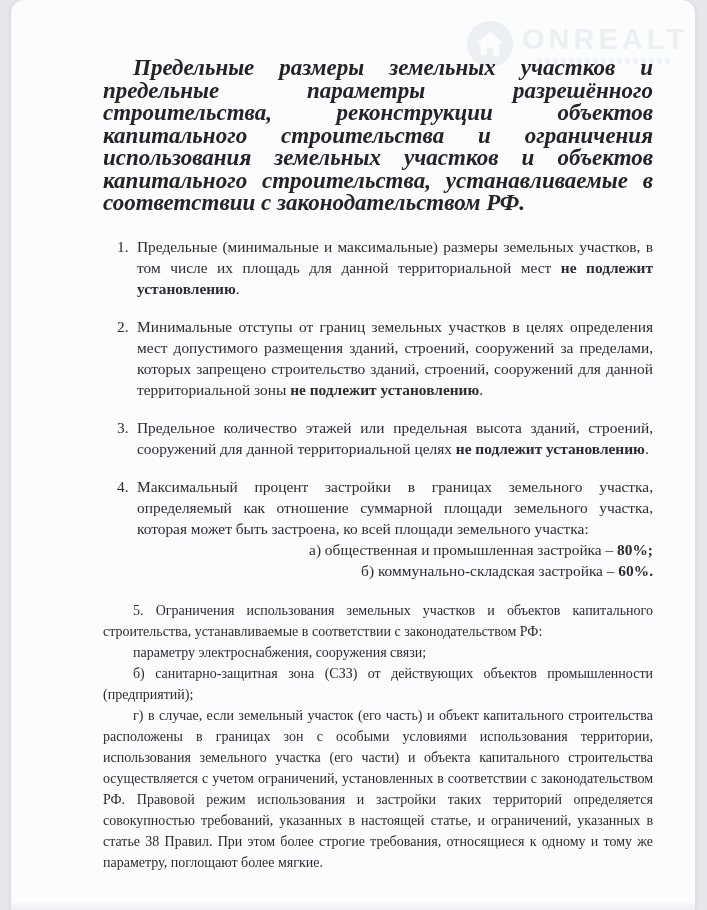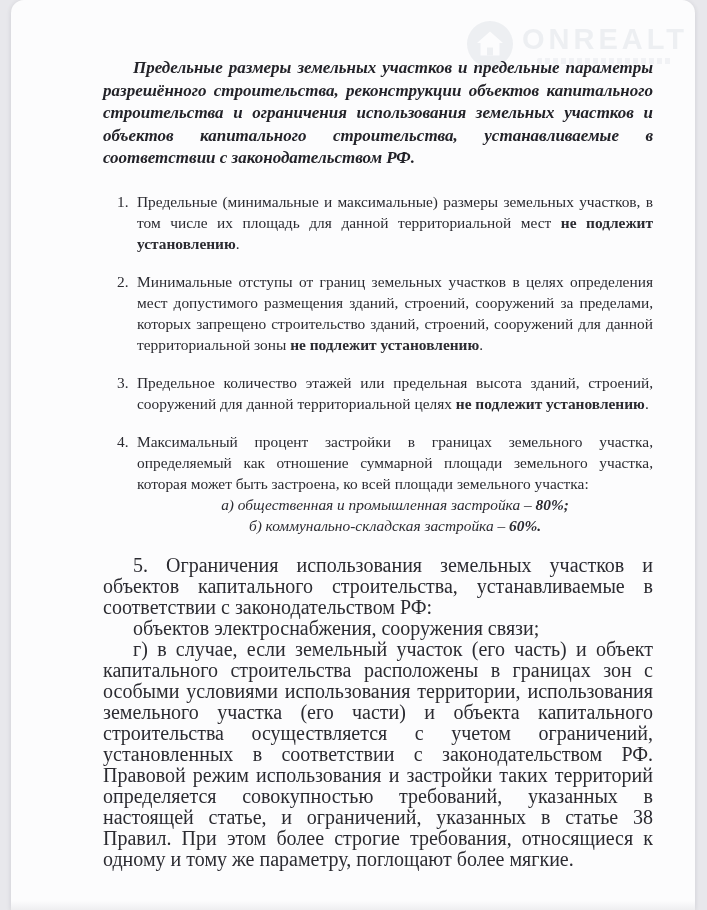--- a/index.html
+++ b/index.html
@@ -47,43 +47,43 @@
     border-radius: 2px;
   }
   
   .content {
     position: absolute;
     left: 92px; right: 42px; top: 57px;
     z-index: 1;
     color: #2b2b31;
   }
   .doc-title {
-    font-size: 17px;
+    font-size: 23px;
     line-height: 22.5px;
     font-weight: bold;
     font-style: italic;
     text-align: justify;
     text-indent: 30px;
     color: #232329;
   }
   .numbered-list { margin-top: 21px; }
   .li {
     position: relative;
     padding-left: 34px;
     margin-top: 17px;
     font-size: 15.4px;
     line-height: 21px;
     text-align: justify;
   }
   .li:first-child { margin-top: 0; }
   .num { position: absolute; left: 14px; top: 0; }
-  .subline { text-align: center; font-style: italic; }
+  .subline { text-align: right; }
   .paragraph-block { margin-top: 19px; }
   .para {
-    font-size: 20px;
+    font-size: 14px;
     line-height: 21px;
     text-align: justify;
     text-indent: 30px;
   }
   .b { font-weight: bold; }
   
   .bottom-shade {
     position: absolute;
     left: 0; right: 0; bottom: 0; height: 9px;
     background: linear-gradient(rgba(0,0,0,0), rgba(60,60,75,.07));
@@ -111,19 +111,20 @@
   <div class="content">
     <div class="doc-title">Предельные размеры земельных участков и предельные параметры разрешённого строительства, реконструкции объектов капитального строительства и ограничения использования земельных участков и объектов капитального строительства, устанавливаемые в соответствии с законодательством РФ.</div>
     <div class="numbered-list">
         <div class="li"><span class="num">1.</span><span class="li-text"><span>Предельные (минимальные и максимальные) размеры земельных участков, в том числе их площадь для данной территориальной мест </span><span class="b">не подлежит установлению</span><span>.</span></span></div>
         <div class="li"><span class="num">2.</span><span class="li-text"><span>Минимальные отступы от границ земельных участков в целях определения мест допустимого размещения зданий, строений, сооружений за пределами, которых запрещено строительство зданий, строений, сооружений для данной территориальной зоны </span><span class="b">не подлежит установлению</span><span>.</span></span></div>
         <div class="li"><span class="num">3.</span><span class="li-text"><span>Предельное количество этажей или предельная высота зданий, строений, сооружений для данной территориальной целях </span><span class="b">не подлежит установлению</span><span>.</span></span></div>
         <div class="li"><span class="num">4.</span><span class="li-text"><span>Максимальный процент застройки в границах земельного участка, определяемый как отношение суммарной площади земельного участка, которая может быть застроена, ко всей площади земельного участка:</span></span><div class="subline"><span>а) общественная и промышленная застройка – </span><span class="b">80%;</span></div><div class="subline"><span>б) коммунально-складская застройка – </span><span class="b">60%.</span></div></div>
       </div>
     <div class="paragraph-block">
         <div class="para"><span>5.  Ограничения использования земельных участков и объектов капитального строительства, устанавливаемые в соответствии с законодательством РФ:</span></div>
-        <div class="para"><span>объектов электроснабжения, сооружения связи;</span></div>
+        <div class="para"><span>параметру электроснабжения, сооружения связи;</span></div>
+        <div class="para"><span>б) санитарно-защитная зона (СЗЗ) от действующих объектов промышленности (предприятий);</span></div>
         <div class="para"><span>г) в случае, если земельный участок (его часть) и объект капитального строительства расположены в границах зон с особыми условиями использования территории, использования земельного участка (его части) и объекта капитального строительства осуществляется с учетом ограничений, установленных в соответствии с законодательством РФ. Правовой режим использования и застройки таких территорий определяется совокупностью требований, указанных в настоящей статье, и ограничений, указанных в статье 38 Правил. При этом более строгие требования, относящиеся к одному и тому же параметру, поглощают более мягкие.</span></div>
       </div>
   </div>
 
   <div class="bottom-shade"></div>
 </div>
 
 </body></html>

